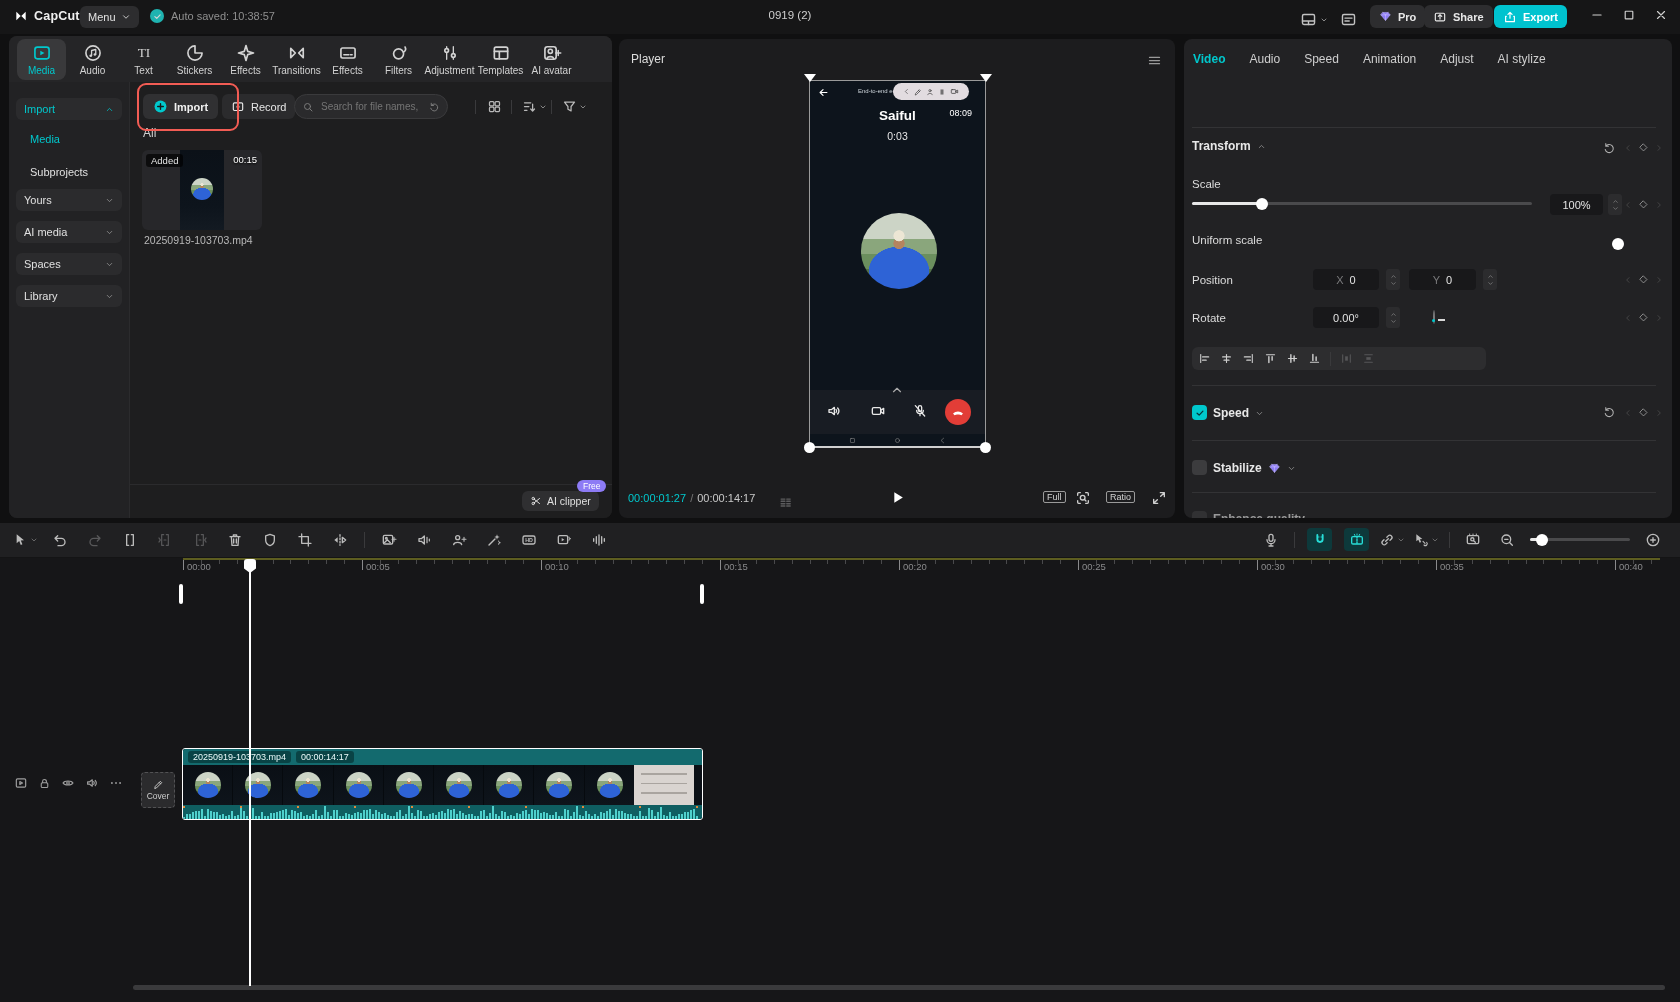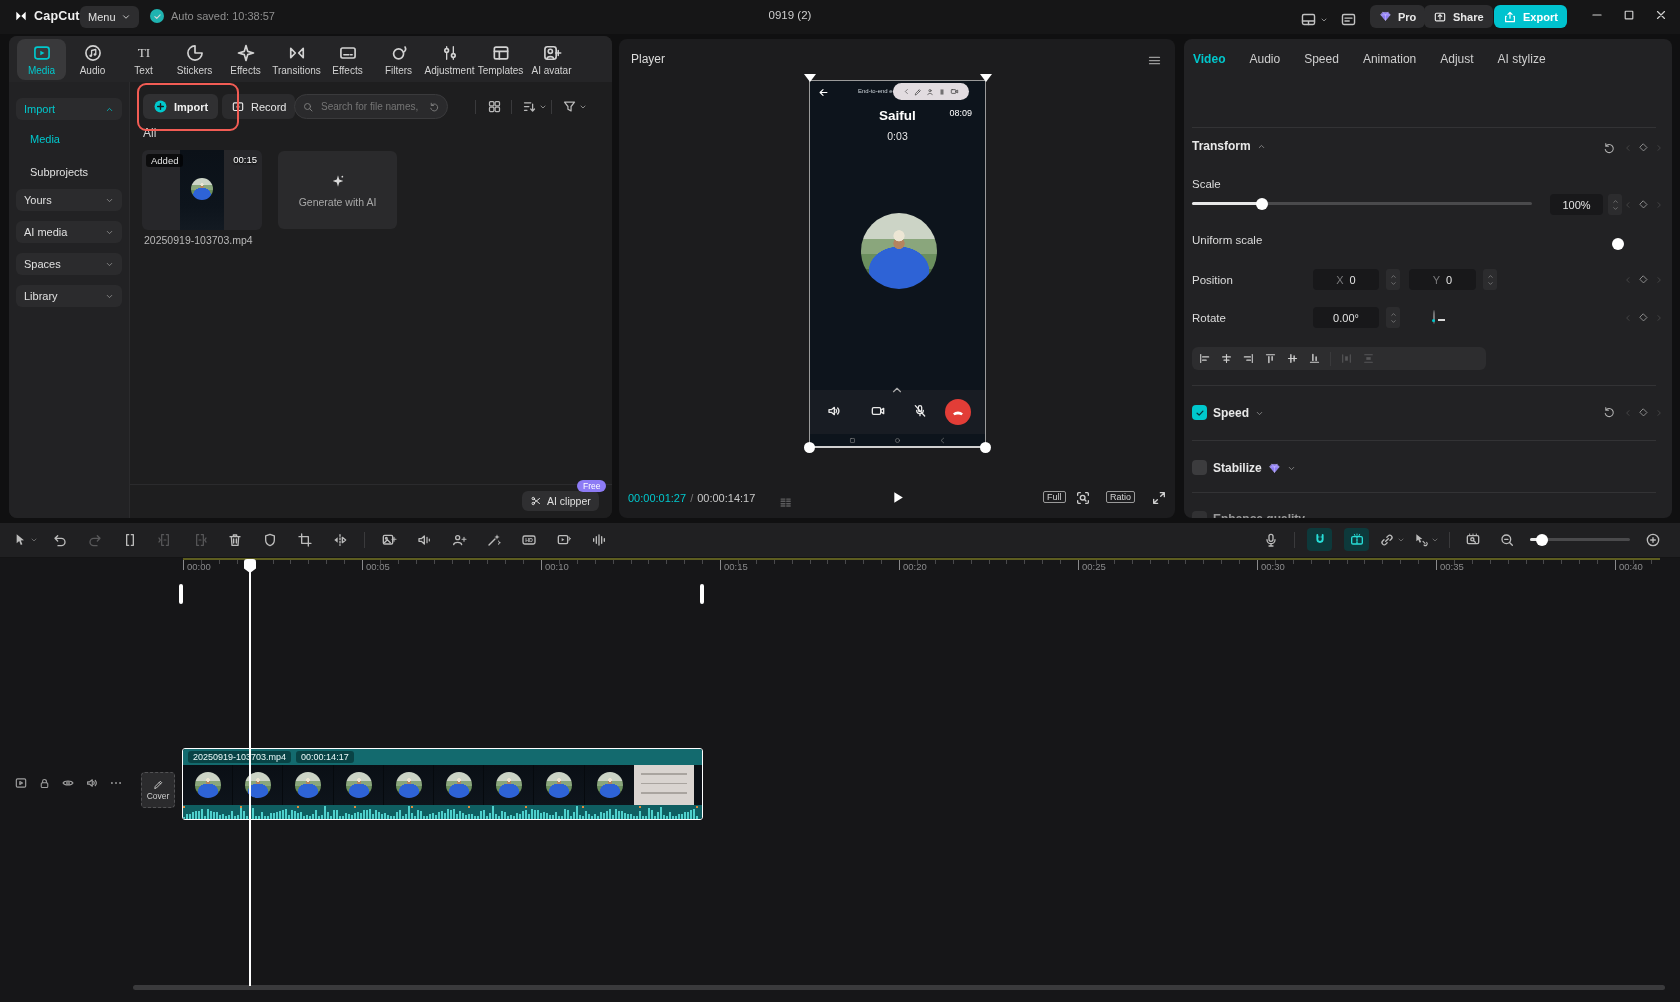--- a/index.html
+++ b/index.html
@@ -432,29 +432,20 @@
 
       <div class="abs media-card">
         <div class="thumb-vid">
           <span class="avatar" style="left:11px;top:28px;width:22px;height:22px;"></span>
         </div>
         <span class="added-chip">Added</span>
         <span class="dur-chip">00:15</span>
       </div>
       <span class="abs file-name">20250919-103703.mp4</span>
 
-      <div class="abs gen-tile">
-        <span style="color:#d8d8d8;">
-            <svg viewBox="0 0 24 24" width="16" height="16" fill="none" stroke="currentColor" stroke-width="2" stroke-linecap="round" stroke-linejoin="round">
-              <path d="M12 3.5 L13.8 9.8 L20 12 L13.8 14.2 L12 20.5 L10.2 14.2 L4 12 L10.2 9.8 Z" fill="currentColor" stroke="none"></path>
-              <circle cx="18.5" cy="5.5" r="1.3" fill="currentColor" stroke="none"></circle>
-            </svg>
-          </span>
-        <span>Generate with AI</span>
-      </div>
 
       <span class="abs mediabar-div"></span>
       <span class="abs flex clipper-btn">
         <span>
             <svg viewBox="0 0 24 24" width="12" height="12" fill="none" stroke="currentColor" stroke-width="2" stroke-linecap="round" stroke-linejoin="round">
               <circle cx="6.5" cy="7" r="2.4"></circle>
               <circle cx="6.5" cy="17" r="2.4"></circle>
               <path d="M8.5 8.5 L19 17 M8.5 15.5 L19 7"></path>
             </svg>
           </span>

